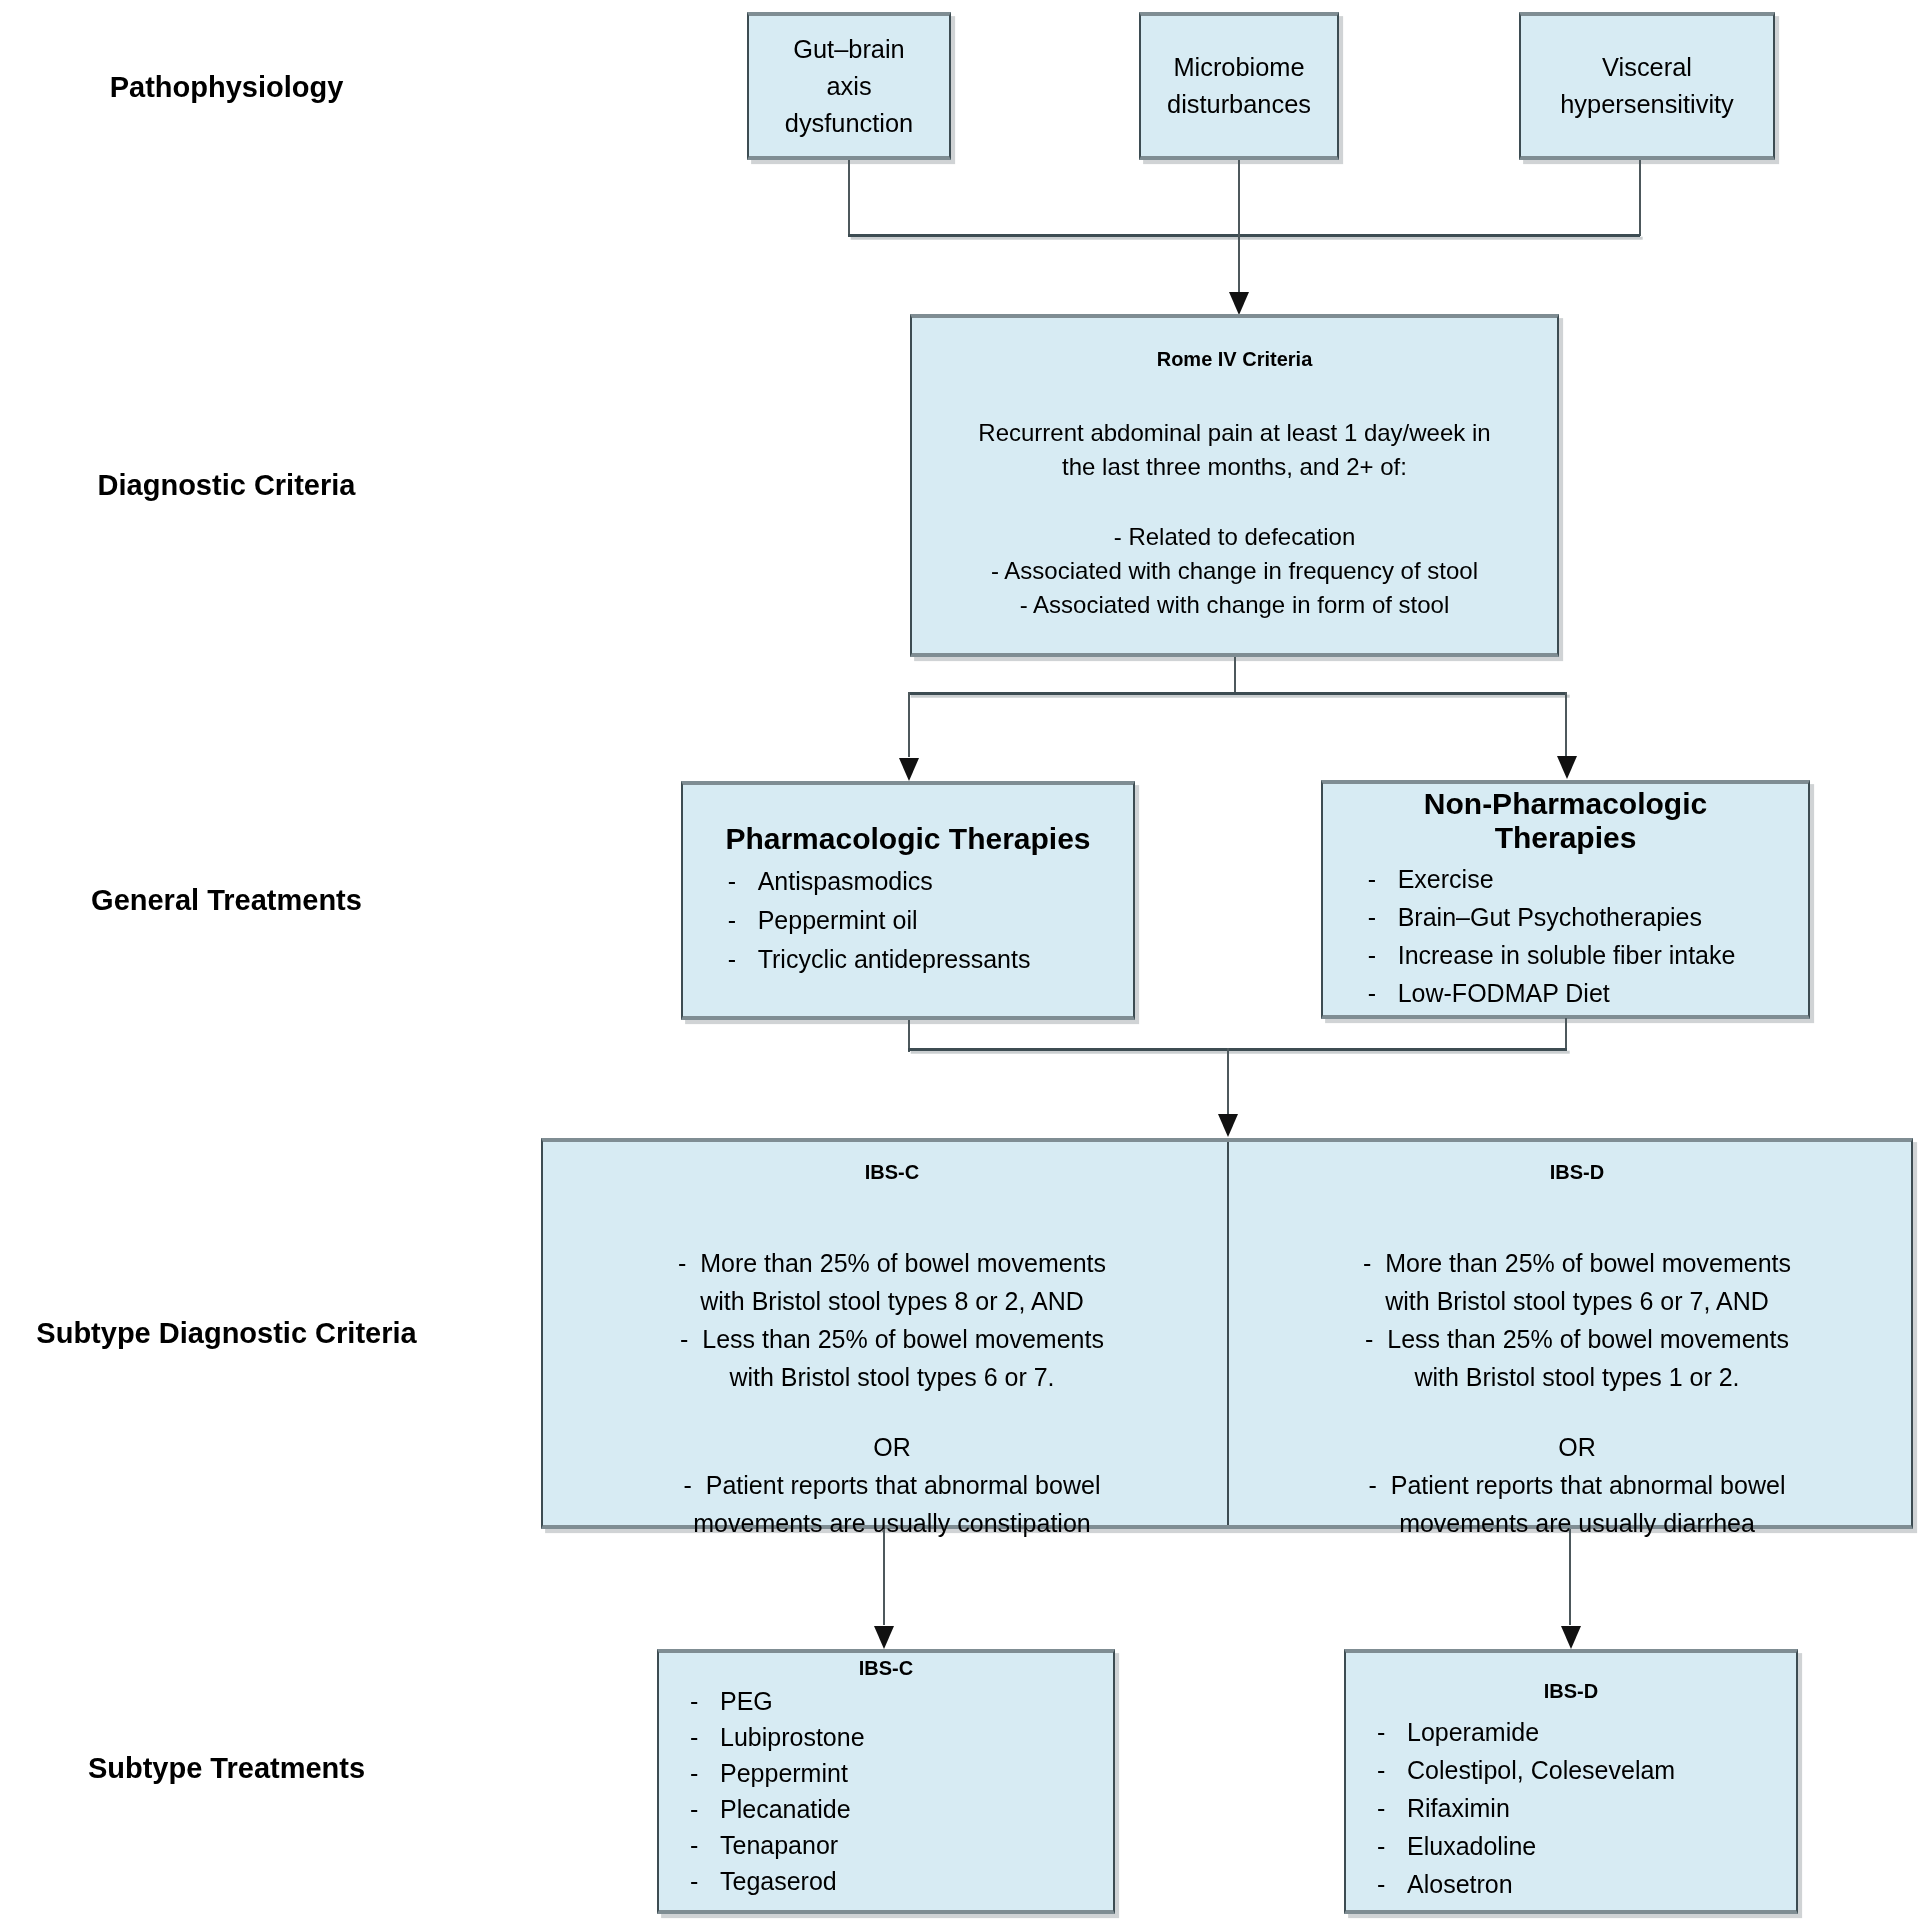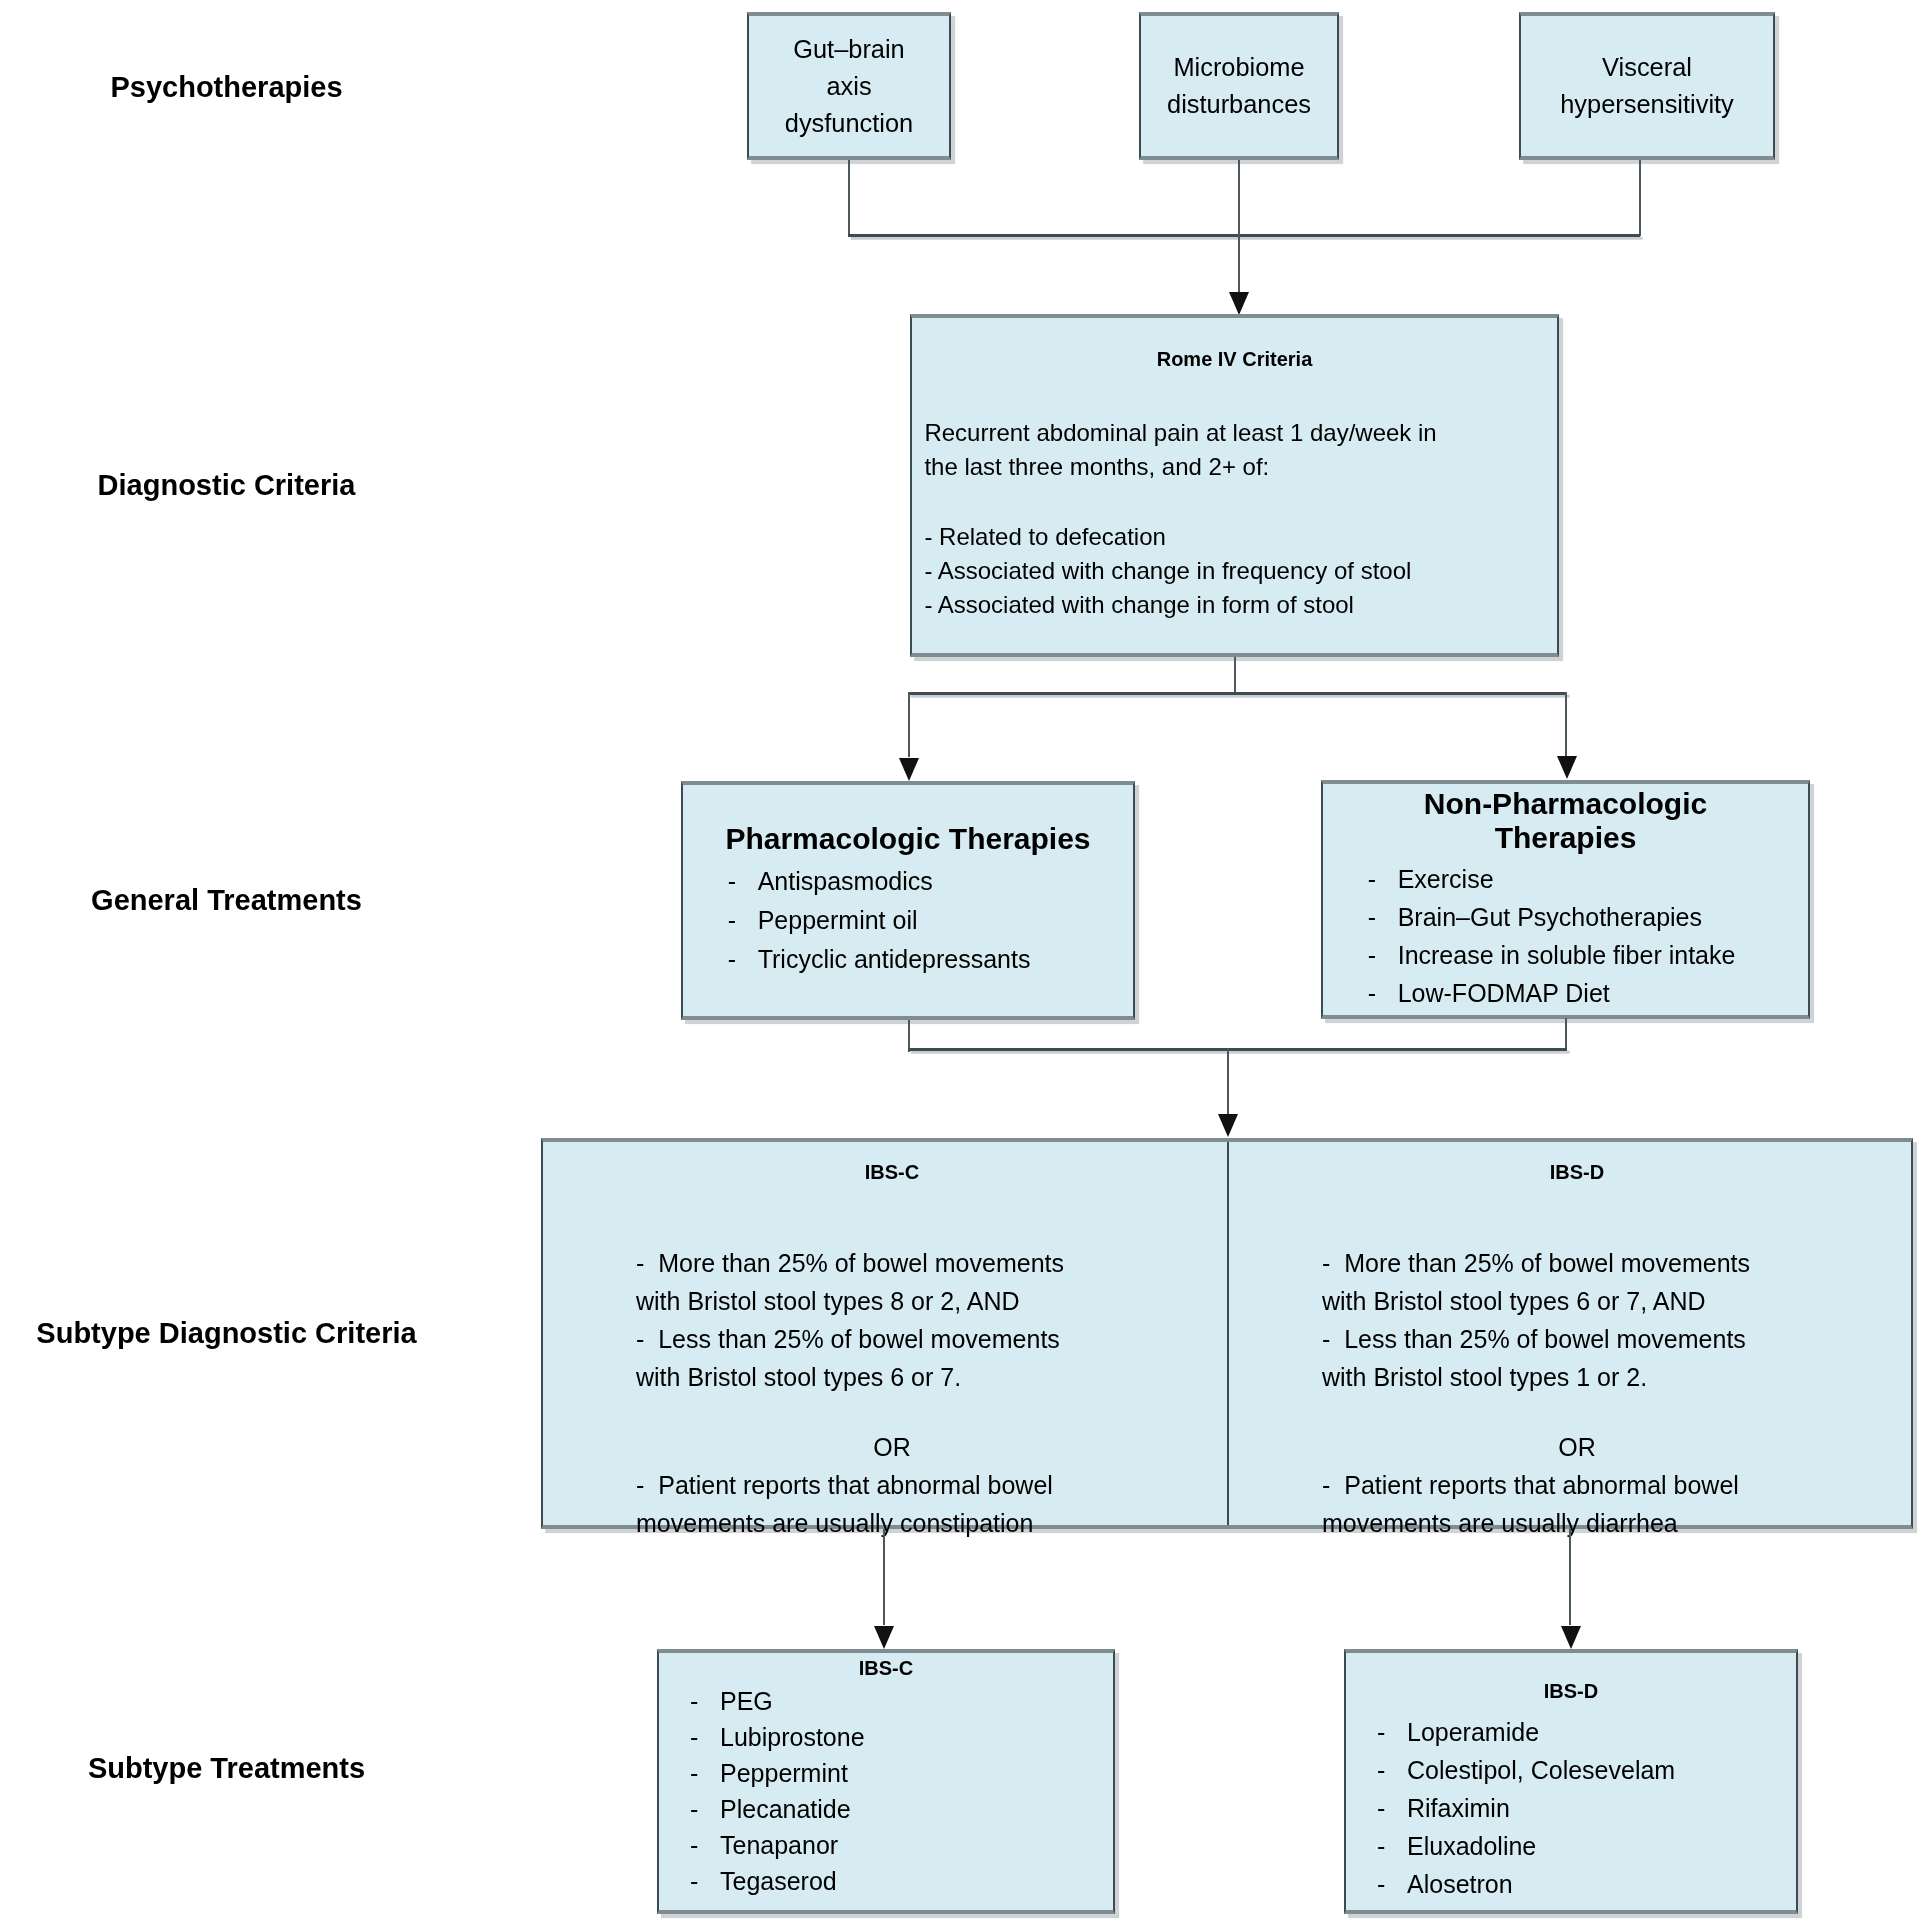--- a/index.html
+++ b/index.html
@@ -23,21 +23,21 @@
     border-width:4.1px 2.1px;box-shadow:4.1px 4.1px 0 rgba(150,158,162,.45);
   }
   .box-title{font-weight:bold;font-size:20px;text-align:center;white-space:nowrap;}
   .box-title.sm{font-size:30px;}
   
   .pp-box{display:flex;flex-direction:column;justify-content:center;align-items:center;}
   .bx-line{font-size:25.4px;line-height:37px;text-align:center;white-space:nowrap;}
   
   .rome{padding:19px 12.4px 0 12.4px;}
   .rome .box-title{margin:11px 0 45px 0;}
-  .r-line,.p-line{font-size:24px;line-height:34px;white-space:nowrap;}
+  .r-line,.p-line{font-size:24px;line-height:34px;white-space:nowrap;text-align:center;}
   .rome-intro{margin-bottom:36px;}
   .bold{font-weight:normal;}
   
   .therapy{display:flex;flex-direction:column;justify-content:center;padding:0 13.7px;}
   .therapy .box-title{margin-bottom:6.9px;}
   .b-list{padding-left:31px;}
   .b-li{display:flex;font-size:25px;line-height:39px;white-space:nowrap;}
   .b-dash{width:30px;flex:0 0 30px;}
   .nonpharm .title-lines .bx-line{font-weight:bold;font-size:30px;line-height:34px;}
   .nonpharm .title-lines{margin-bottom:5.5px;}
@@ -63,21 +63,21 @@
     position:absolute;width:0;height:0;transform:translateX(-50%);
     border-left:10.3px solid transparent;border-right:10.3px solid transparent;
     border-top:23px solid var(--arrow);
   }
 </style>
 </head>
 <body>
 
 <div class="canvas">
 
-  <div class="stage-label" style="top:87px">Psychotherapies</div>
+  <div class="stage-label" style="top:87px">Pathophysiology</div>
   <div class="stage-label" style="top:485px">Diagnostic Criteria</div>
   <div class="stage-label" style="top:900px">General Treatments</div>
   <div class="stage-label" style="top:1333px">Subtype Diagnostic Criteria</div>
   <div class="stage-label" style="top:1768px">Subtype Treatments</div>
 
   <div class="box pp-box" style="left:747px;top:12.4px;width:204px;height:148px">
       <div class="bx-line">Gut–brain</div>
       <div class="bx-line">axis</div>
       <div class="bx-line">dysfunction</div>
     </div>

